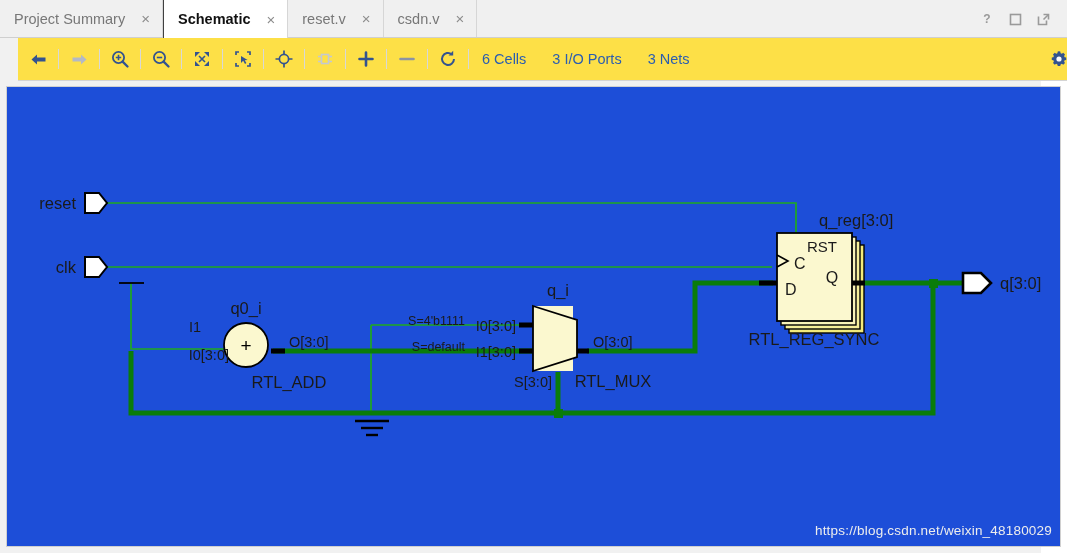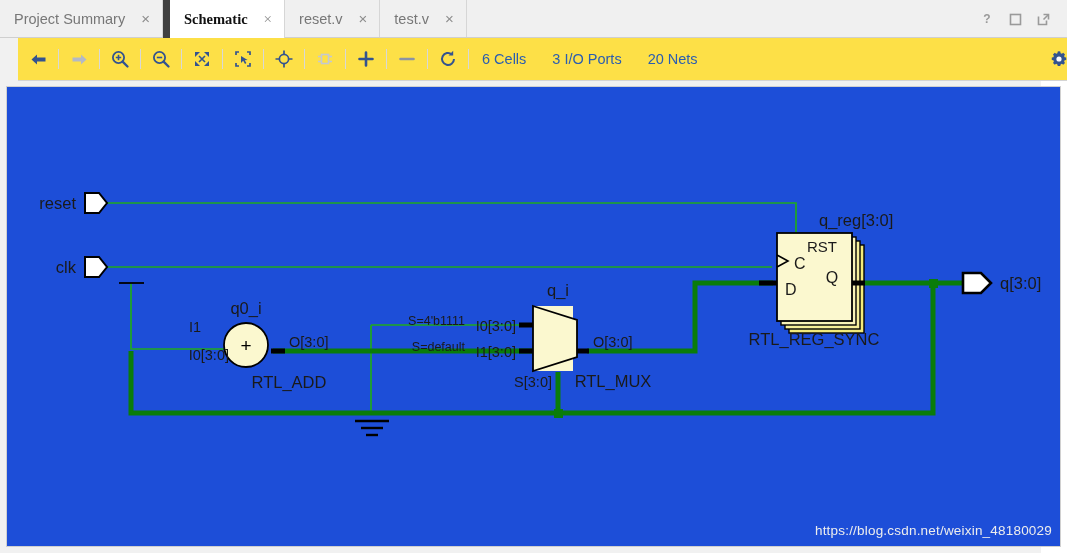--- a/index.html
+++ b/index.html
@@ -45,24 +45,23 @@
     background: transparent;
     cursor: default;
     white-space: nowrap;
   }
   .tab .tab-label { margin-right: 14px; }
   .tab.active {
     background: #ffffff;
     color: #111111;
     font-weight: bold;
     border-right: 1px solid #d6d6d6;
-    border-left: 7px solid #404040;
+    border-left: 1px solid #404040;
     margin-bottom: -1px;
     z-index: 3;
-    font-family: Liberation Serif, serif;
   }
   .tab-close {
     font-size: 15px;
     color: #8d8d8d;
     line-height: 1;
     font-weight: normal;
     padding: 0 2px;
     cursor: pointer;
   }
   .win-btns {
@@ -158,21 +157,21 @@
       <span class="tab-label">Schematic</span>
       <span class="tab-close">×</span>
     </div>
 
     <div class="tab">
       <span class="tab-label">reset.v</span>
       <span class="tab-close">×</span>
     </div>
 
     <div class="tab">
-      <span class="tab-label">test.v</span>
+      <span class="tab-label">csdn.v</span>
       <span class="tab-close">×</span>
     </div>
 
     <div class="win-btns">
       <div class="win-btn">
         <svg width="14" height="14" viewBox="0 0 14 14">
             <text x="7" y="11" font-family="Liberation Sans, sans-serif" font-size="12" font-weight="bold" fill="#9a9a9a" text-anchor="middle">?</text>
           </svg>
       </div>
       <div class="win-btn">
@@ -266,21 +265,21 @@
     <div class="tb-btn">
       <svg width="20" height="20" viewBox="0 0 20 20">
         <path d="M16 10 a6 6 0 1 1 -2.1 -4.6" fill="none" stroke="#33538f" stroke-width="2"></path>
         <path d="M15.2 1.8 L15.2 6.4 L10.6 6.4 Z" fill="#33538f"></path>
       </svg>
     </div>
     <div class="tb-sep"></div>
 
     <div class="tb-stat">6 Cells</div>
     <div class="tb-stat">3 I/O Ports</div>
-    <div class="tb-stat">20 Nets</div>
+    <div class="tb-stat">3 Nets</div>
 
     <div class="tb-spacer"></div>
 
     <div class="tb-gear">
       <svg width="18" height="18" viewBox="0 0 18 18">
         <path d="M9 1.2 l1.25 0.35 0.35 1.6 1.25 0.52 1.38 -0.9 1.77 1.77 -0.9 1.38 0.52 1.25 1.6 0.35 0 2.5 -1.6 0.35 -0.52 1.25 0.9 1.38 -1.77 1.77 -1.38 -0.9 -1.25 0.52 -0.35 1.6 -2.5 0 -0.35 -1.6 -1.25 -0.52 -1.38 0.9 -1.77 -1.77 0.9 -1.38 -0.52 -1.25 -1.6 -0.35 0 -2.5 1.6 -0.35 0.52 -1.25 -0.9 -1.38 1.77 -1.77 1.38 0.9 1.25 -0.52 0.35 -1.6 z" fill="#33538f"></path>
         <circle cx="9" cy="9" r="2.6" fill="#fbfbfb"></circle>
       </svg>
     </div>
   </div>

